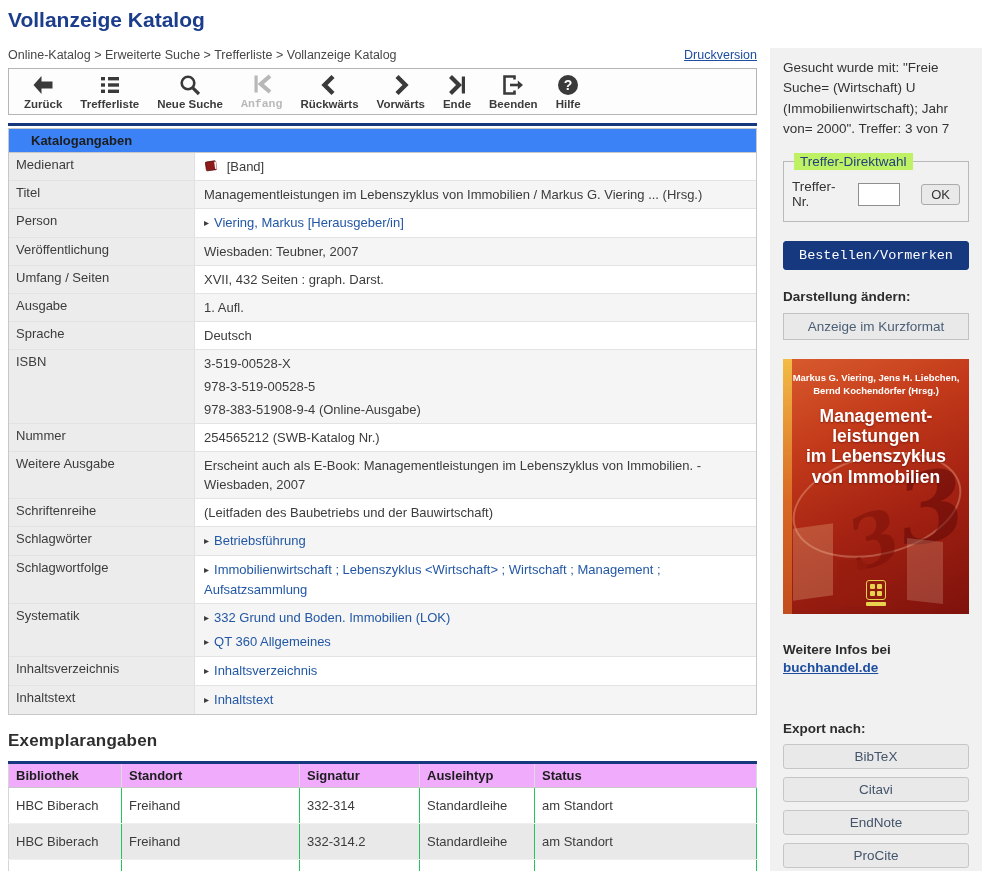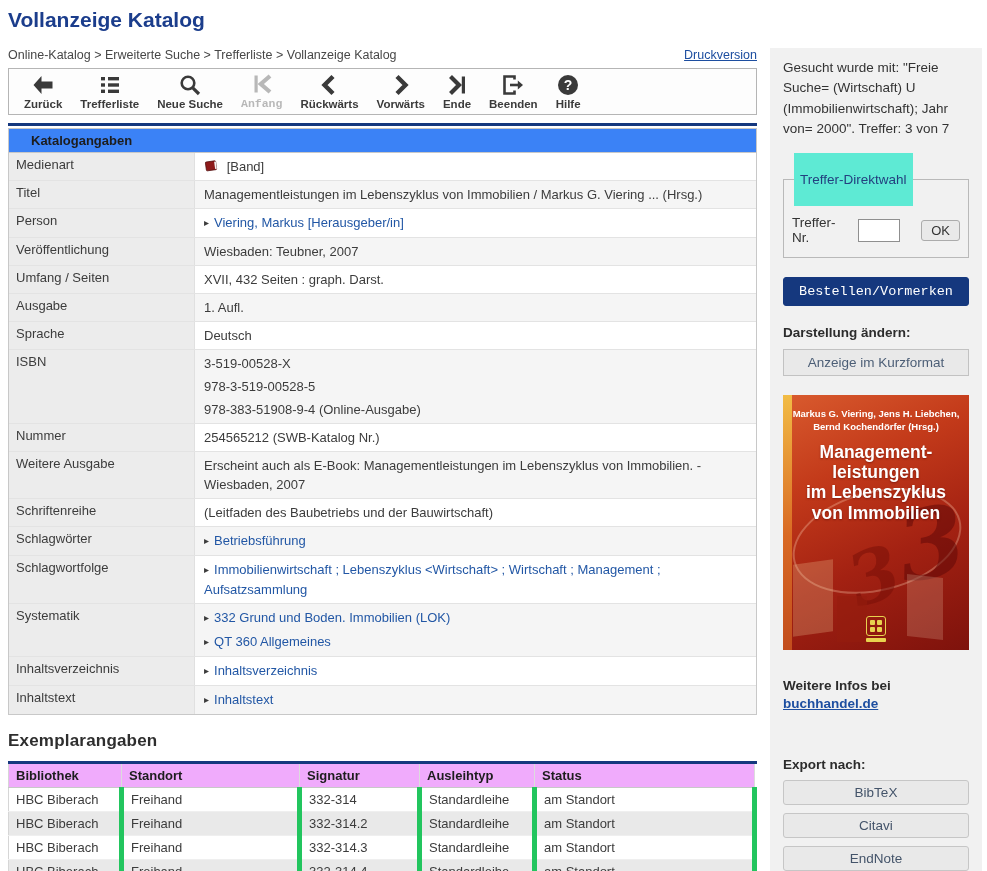--- a/index.html
+++ b/index.html
@@ -37,28 +37,28 @@
   .arr{color:#3c3c3c;font-size:10px;margin-right:5px;display:inline-block;transform:translateY(-1px);}
   .cat-link{color:#2257a5;text-decoration:none;cursor:pointer;}
   .book-ic{vertical-align:-2px;margin-right:4px;}
 
   .ex-heading{margin:16px 0 10px 0;font-size:17px;font-weight:600;color:#2e2e2e;letter-spacing:.2px;}
   .copies-wrap{border-top:3px solid #15387E;border-bottom:3px solid #15387E;}
   table.copies{width:100%;border-collapse:collapse;font-size:13px;
                border-left:1px solid #d6d6d6;border-right:1px solid #d6d6d6;}
   .copies th{background:#f0abfc;text-align:left;font-weight:bold;color:#1d1d1d;
              padding:4px 7px;border-bottom:1px solid #c8c8c8;border-right:1px solid #dcdcdc;}
-  .copies td{padding:4px 7px;border-right:5px solid #22c55e;border-bottom:1px solid #efefef;color:#3c3c3c;}
+  .copies td{padding:10px 7px;border-right:1px solid #22c55e;border-bottom:1px solid #efefef;color:#3c3c3c;}
   .copies tr.alt td{background:#e9e9e9;}
 
   .sidebar{position:absolute;left:770px;top:48px;width:212px;height:823px;background:#f1f1f1;
            box-sizing:border-box;padding:10px 13px;font-size:13.5px;color:#333;overflow:hidden;}
   .summary{line-height:1.5;}
   fieldset.direct{margin:14px 0 0 0;border:1px solid #b9b9b9;padding:9px 8px 12px;}
-  legend.dlegend{background:#5eead4;padding:19px 6px;color:#23407f;font-size:13.5px;margin-left:2px;}
+  legend.dlegend{background:#bef264;padding:1px 6px;color:#23407f;font-size:13.5px;margin-left:2px;}
   .dsrow{display:flex;align-items:center;gap:21px;}
   input.tnr{width:36px;height:19px;border:1px solid #8f8f8f;background:#fff;font-size:13px;}
   button.ok{background:#e9e9e9;border:1px solid #ababab;border-radius:3px;padding:2px 9px;
             font-size:13px;color:#333;cursor:pointer;font-family:inherit;}
   button.order{margin-top:19px;width:100%;background:#15387E;color:#fff;border:1px solid #15387E;
                border-radius:3px;padding:6px 0;font-size:13.5px;cursor:pointer;font-family:Liberation Mono, monospace;}
   .bold-label{font-weight:bold;margin-top:19px;color:#2c2c2c;}
   button.kurz{margin-top:9px;width:100%;background:#e9e9e9;border:1px solid #c2c2c2;border-radius:0;
               padding:5px 0;font-size:13.5px;color:#4c5e76;cursor:pointer;font-family:inherit;}
 

